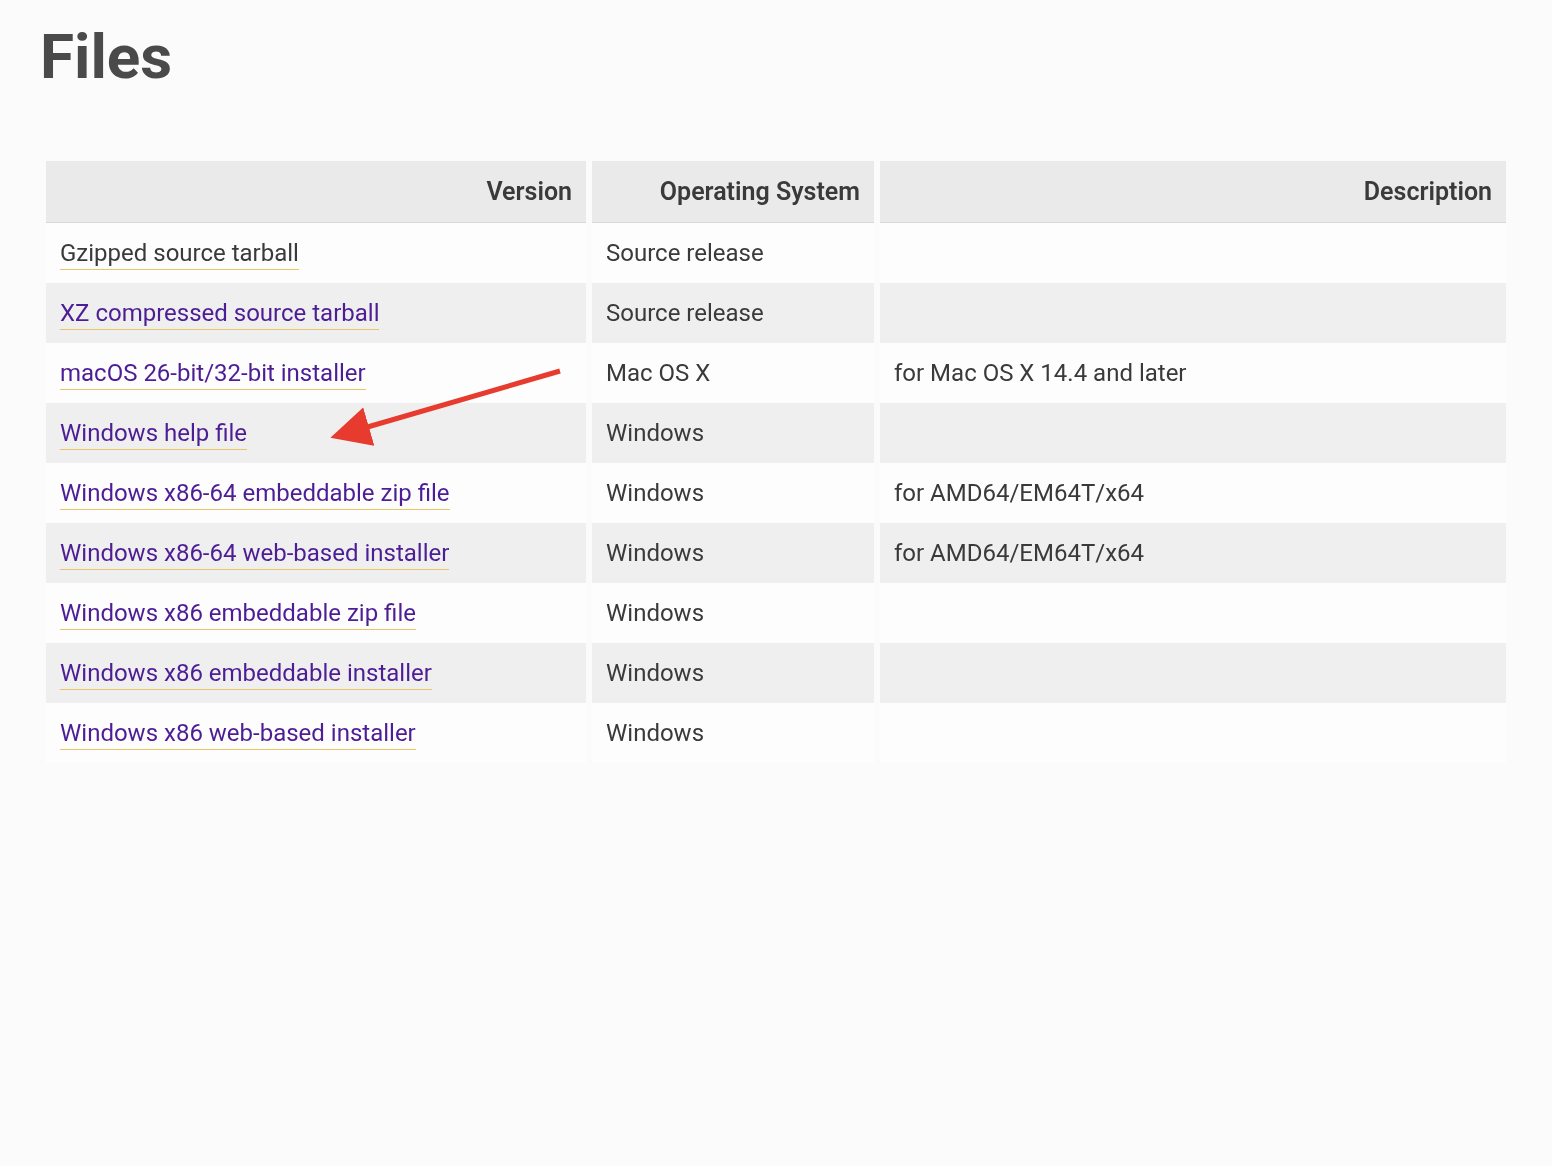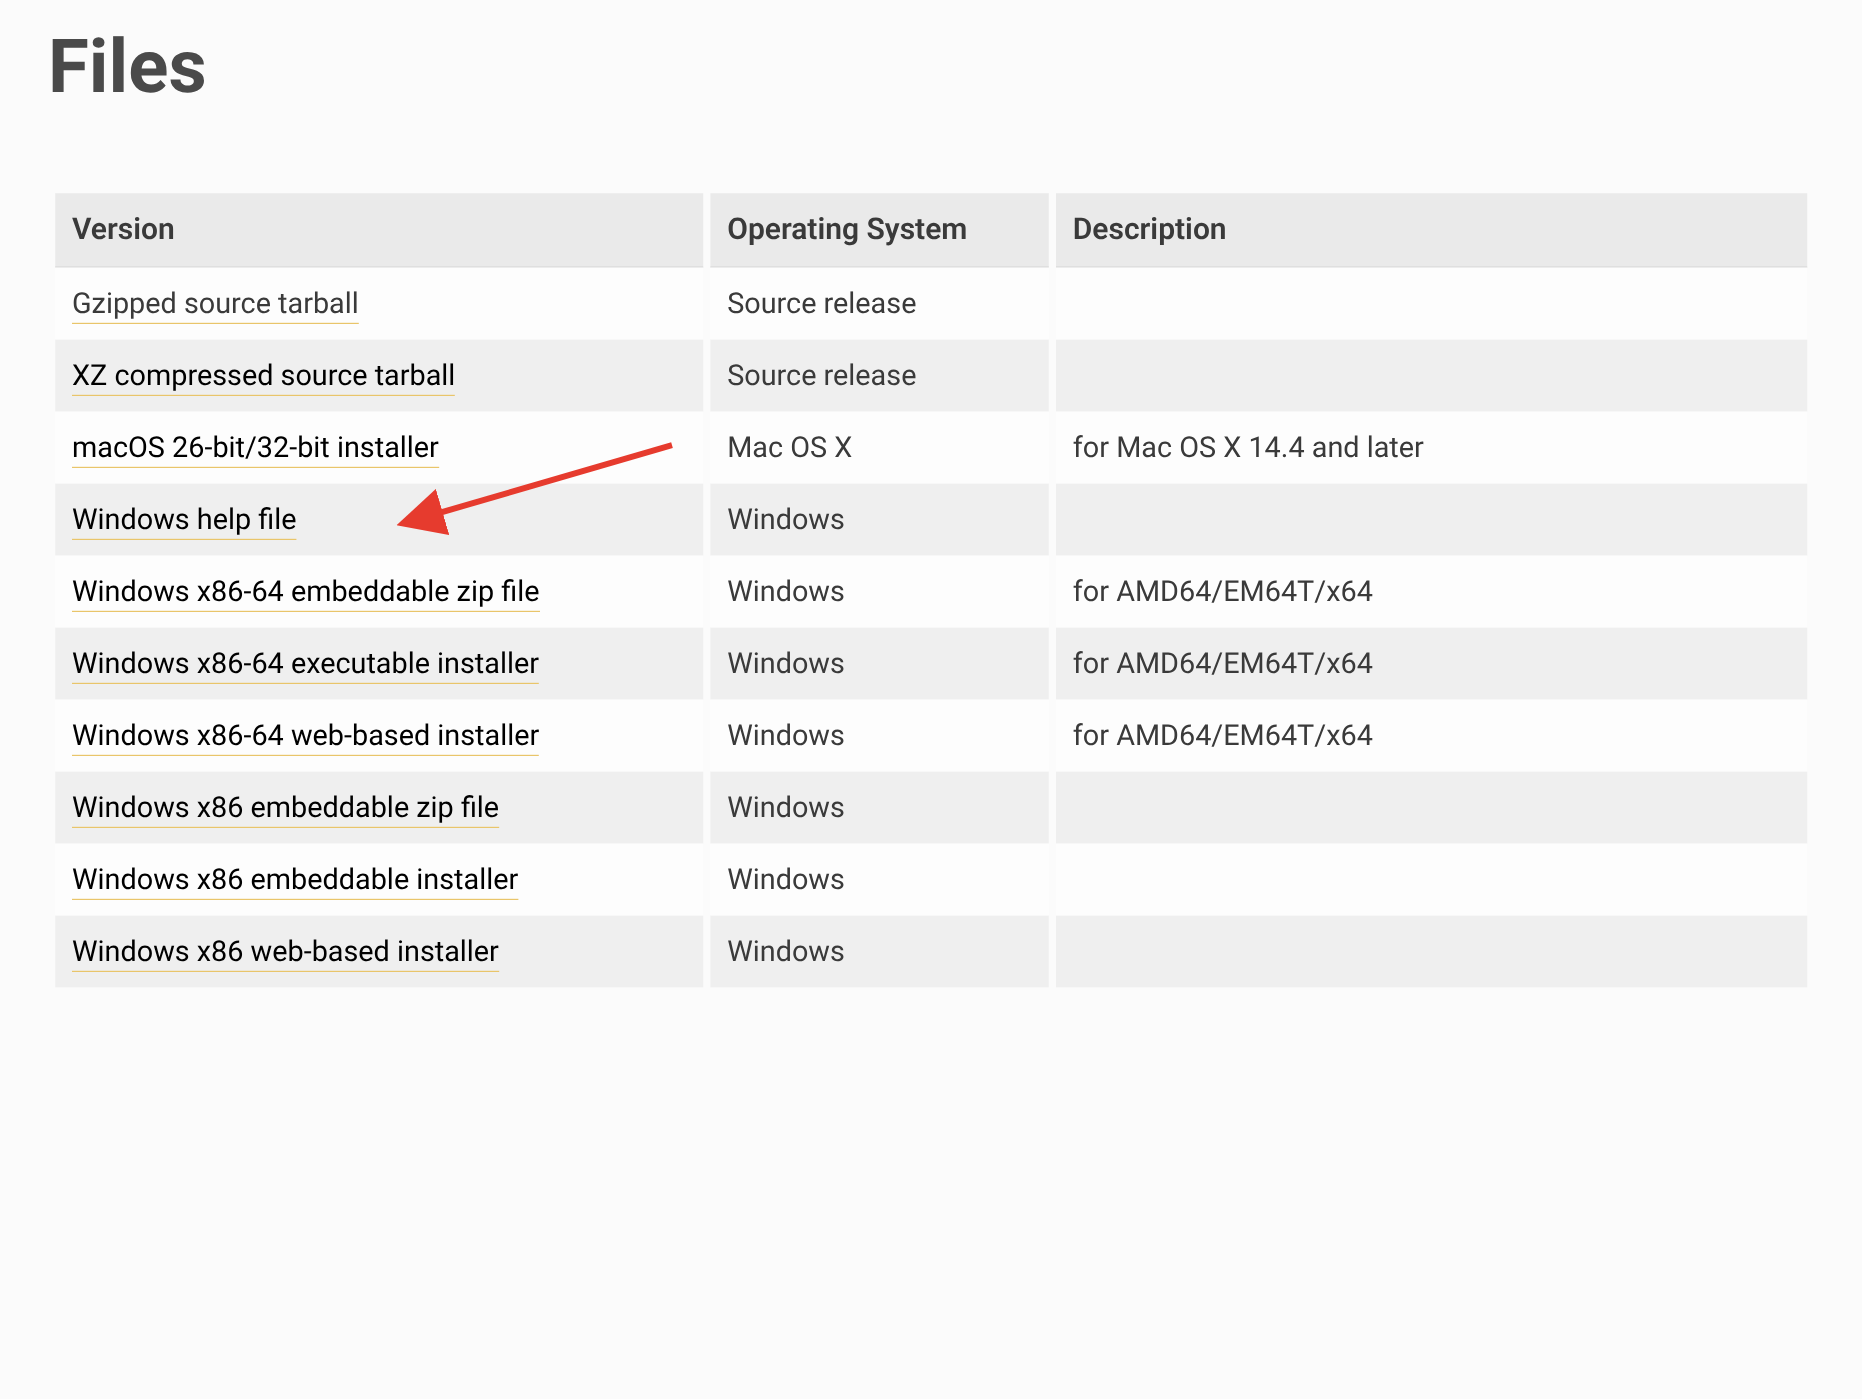--- a/index.html
+++ b/index.html
@@ -23,35 +23,35 @@
       table-layout: fixed;
     }
     col.c-version { width: 540px; }
     col.c-os      { width: 282px; }
     col.c-desc    { width: auto; }
     th {
       background: #eaeaea;
       color: #3a3a3a;
       font-size: 25px;
       font-weight: 600;
-      text-align: left;
+      text-align: right;
       padding: 16px 14px;
       border-bottom: 1px solid #d8d8d8;
     }
     td {
       padding: 14px 14px;
       font-size: 24px;
       color: #3a3a3a;
       background: #fdfdfd;
       vertical-align: middle;
       height: 60px;
     }
     tbody tr:nth-child(even) td { background: #efefef; }
     a.file-link {
-      color: #000000;
+      color: #4c1d95;
       text-decoration: none;
       border-bottom: 1px solid #e9c56a;
       padding-bottom: 2px;
     }
     a.file-link.visited {
       color: #3a3a3a;
       margin-top: 12px;
     }
     
     .arrow-overlay {
@@ -99,25 +99,20 @@
           <td><a href="#" class="file-link">Windows help file</a></td>
           <td>Windows</td>
           <td></td>
         </tr>
         <tr>
           <td><a href="#" class="file-link">Windows x86-64 embeddable zip file</a></td>
           <td>Windows</td>
           <td>for AMD64/EM64T/x64</td>
         </tr>
         <tr>
-          <td><a href="#" class="file-link">Windows x86-64 executable installer</a></td>
-          <td>Windows</td>
-          <td>for AMD64/EM64T/x64</td>
-        </tr>
-        <tr>
           <td><a href="#" class="file-link">Windows x86-64 web-based installer</a></td>
           <td>Windows</td>
           <td>for AMD64/EM64T/x64</td>
         </tr>
         <tr>
           <td><a href="#" class="file-link">Windows x86 embeddable zip file</a></td>
           <td>Windows</td>
           <td></td>
         </tr>
         <tr>

